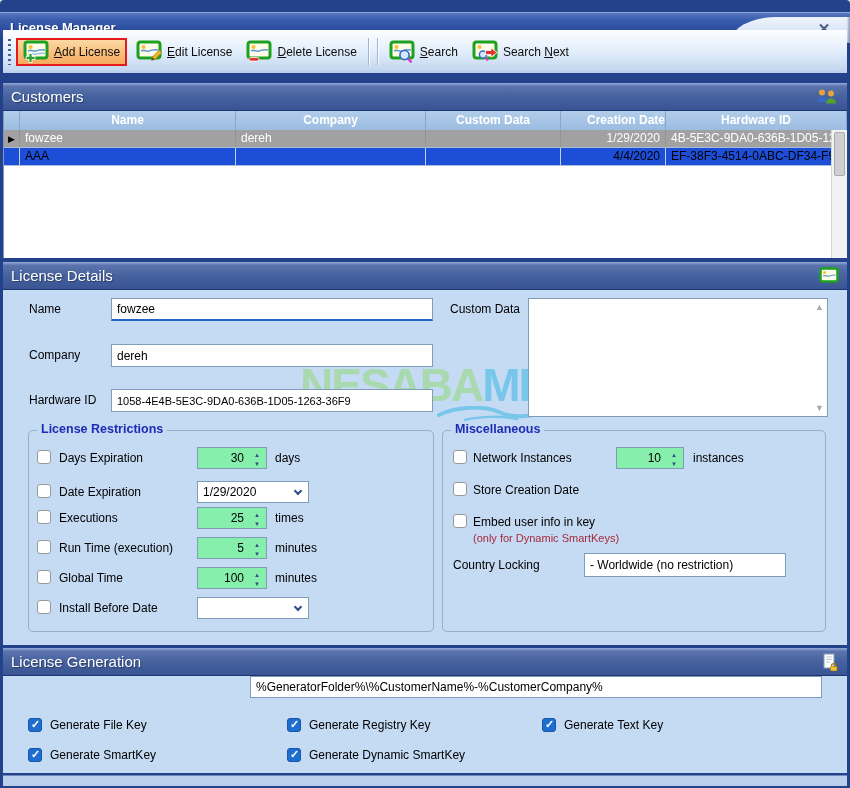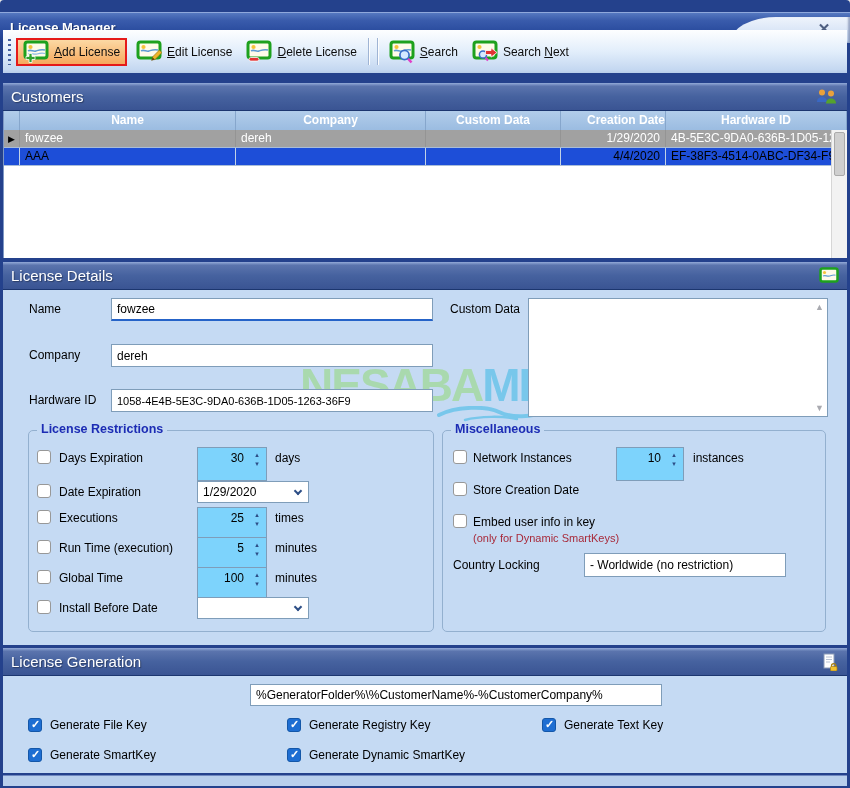--- a/index.html
+++ b/index.html
@@ -100,21 +100,21 @@
   .fs-row .cb { position:absolute; left:8px; top:3px; }
   .fs-row .rlbl { position:absolute; left:30px; line-height:22px; font-size:12px; }
   .fs-row .unit { position:absolute; left:246px; line-height:22px; font-size:12px; }
   #fs-misc .fs-row .cb { left:10px; }
   #fs-misc .fs-row .rlbl { left:30px; }
   
   .cb { width:14px; height:14px; background:#fff; border:1px solid #989898; border-radius:3px; display:inline-block; position:relative; }
   .cb.checked { background:#1e6ed2; border-color:#1457a8; }
   .cb.checked::after { content:"✓"; position:absolute; left:2px; top:-1px; color:#fff; font-size:11px; font-weight:bold; }
   
-  .spin { position:absolute; height:34px; background:#7dd3fc; border:1px solid #7f9db9; }
+  .spin { position:absolute; height:22px; background:#86efac; border:1px solid #7f9db9; }
   .spin-val { position:absolute; left:0; right:22px; top:0; line-height:20px; font-size:12px; text-align:right; }
   .spin-btns { position:absolute; right:3px; top:2px; width:12px; display:flex; flex-direction:column; align-items:center; color:#2d4e86; font-size:7px; line-height:9px; }
   .combo { position:absolute; height:22px; background:#fff; border:1px solid #7f9db9; }
   .combo-val { position:absolute; left:5px; top:0; line-height:20px; font-size:12px; }
   .combo-arrow { position:absolute; right:7px; top:6px; width:6px; height:6px; border-right:2px solid #2d4e86; border-bottom:2px solid #2d4e86; transform:rotate(45deg); }
   .note { position:absolute; color:#a82a3a; font-size:11px; }
   
   .gen-cb { position:absolute; display:flex; align-items:center; gap:8px; font-size:12px; height:18px; }
 </style>
 </head>
@@ -376,21 +376,21 @@
     <div class="sec-title">License Generation</div>
     <svg class="head-ico" width="17" height="18" viewBox="0 0 17 18">
       <rect x="2" y="1" width="10" height="14" fill="#fff" stroke="#8a9ab8"></rect>
       <path d="M4 4h6M4 6.5h6M4 9h4" stroke="#b8c2d4" stroke-width="1"></path>
       <path d="M9.5 14.5v-1.7a2.2 2.2 0 014.4 0v1.7" stroke="#a87f14" stroke-width="1.3" fill="none"></path>
       <rect x="8.5" y="13.5" width="6.5" height="4.5" rx="1" fill="#f2c12e" stroke="#a87f14" stroke-width="0.7"></rect>
     </svg>
   </div>
 
   <div id="lg-body" class="body-panel">
-    <input class="tb" style="left: 247px; top: 8px; width: 412px; height: 22px;" value="%GeneratorFolder%\%CustomerName%-%CustomerCompany%">
+    <input class="tb" style="left: 247px; top: 0; width: 572px; height: 22px;" value="%GeneratorFolder%\%CustomerName%-%CustomerCompany%">
 
     <div class="gen-cb" style="left:25px; top:40px">
       <span class="cb checked"></span>
       <span>Generate File Key</span>
     </div>
     <div class="gen-cb" style="left:284px; top:40px">
       <span class="cb checked"></span>
       <span>Generate Registry Key</span>
     </div>
     <div class="gen-cb" style="left:539px; top:40px">

